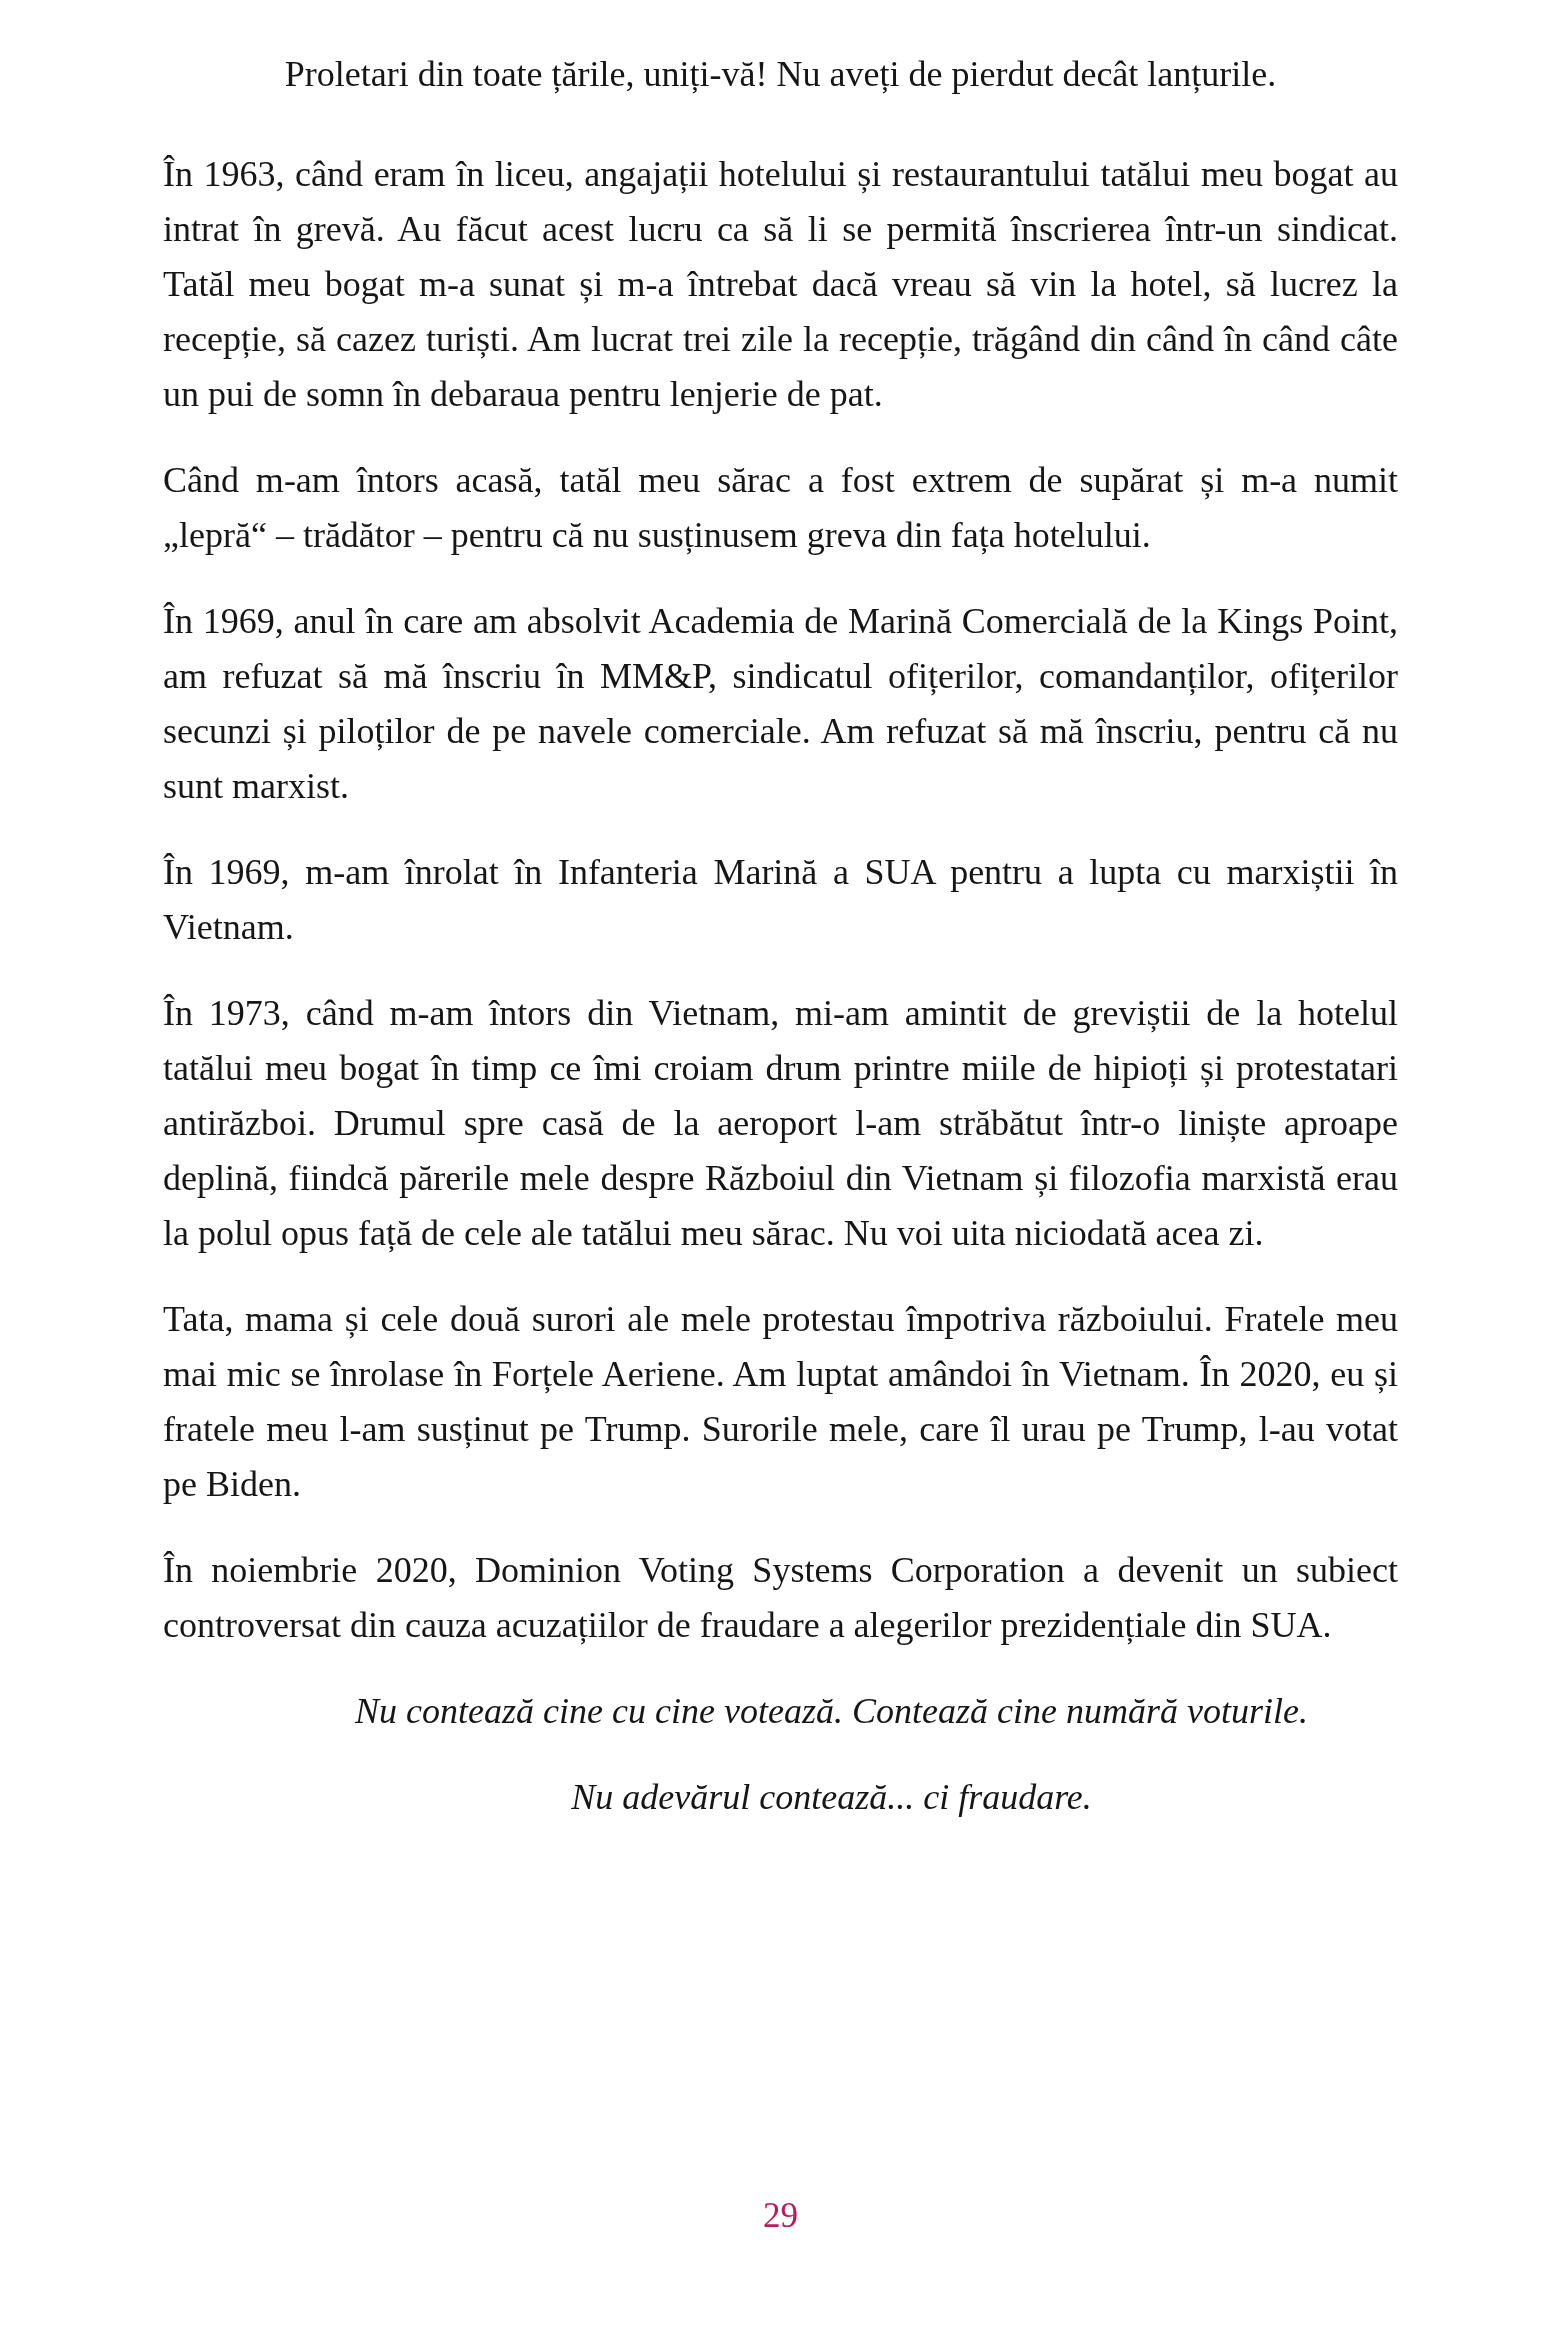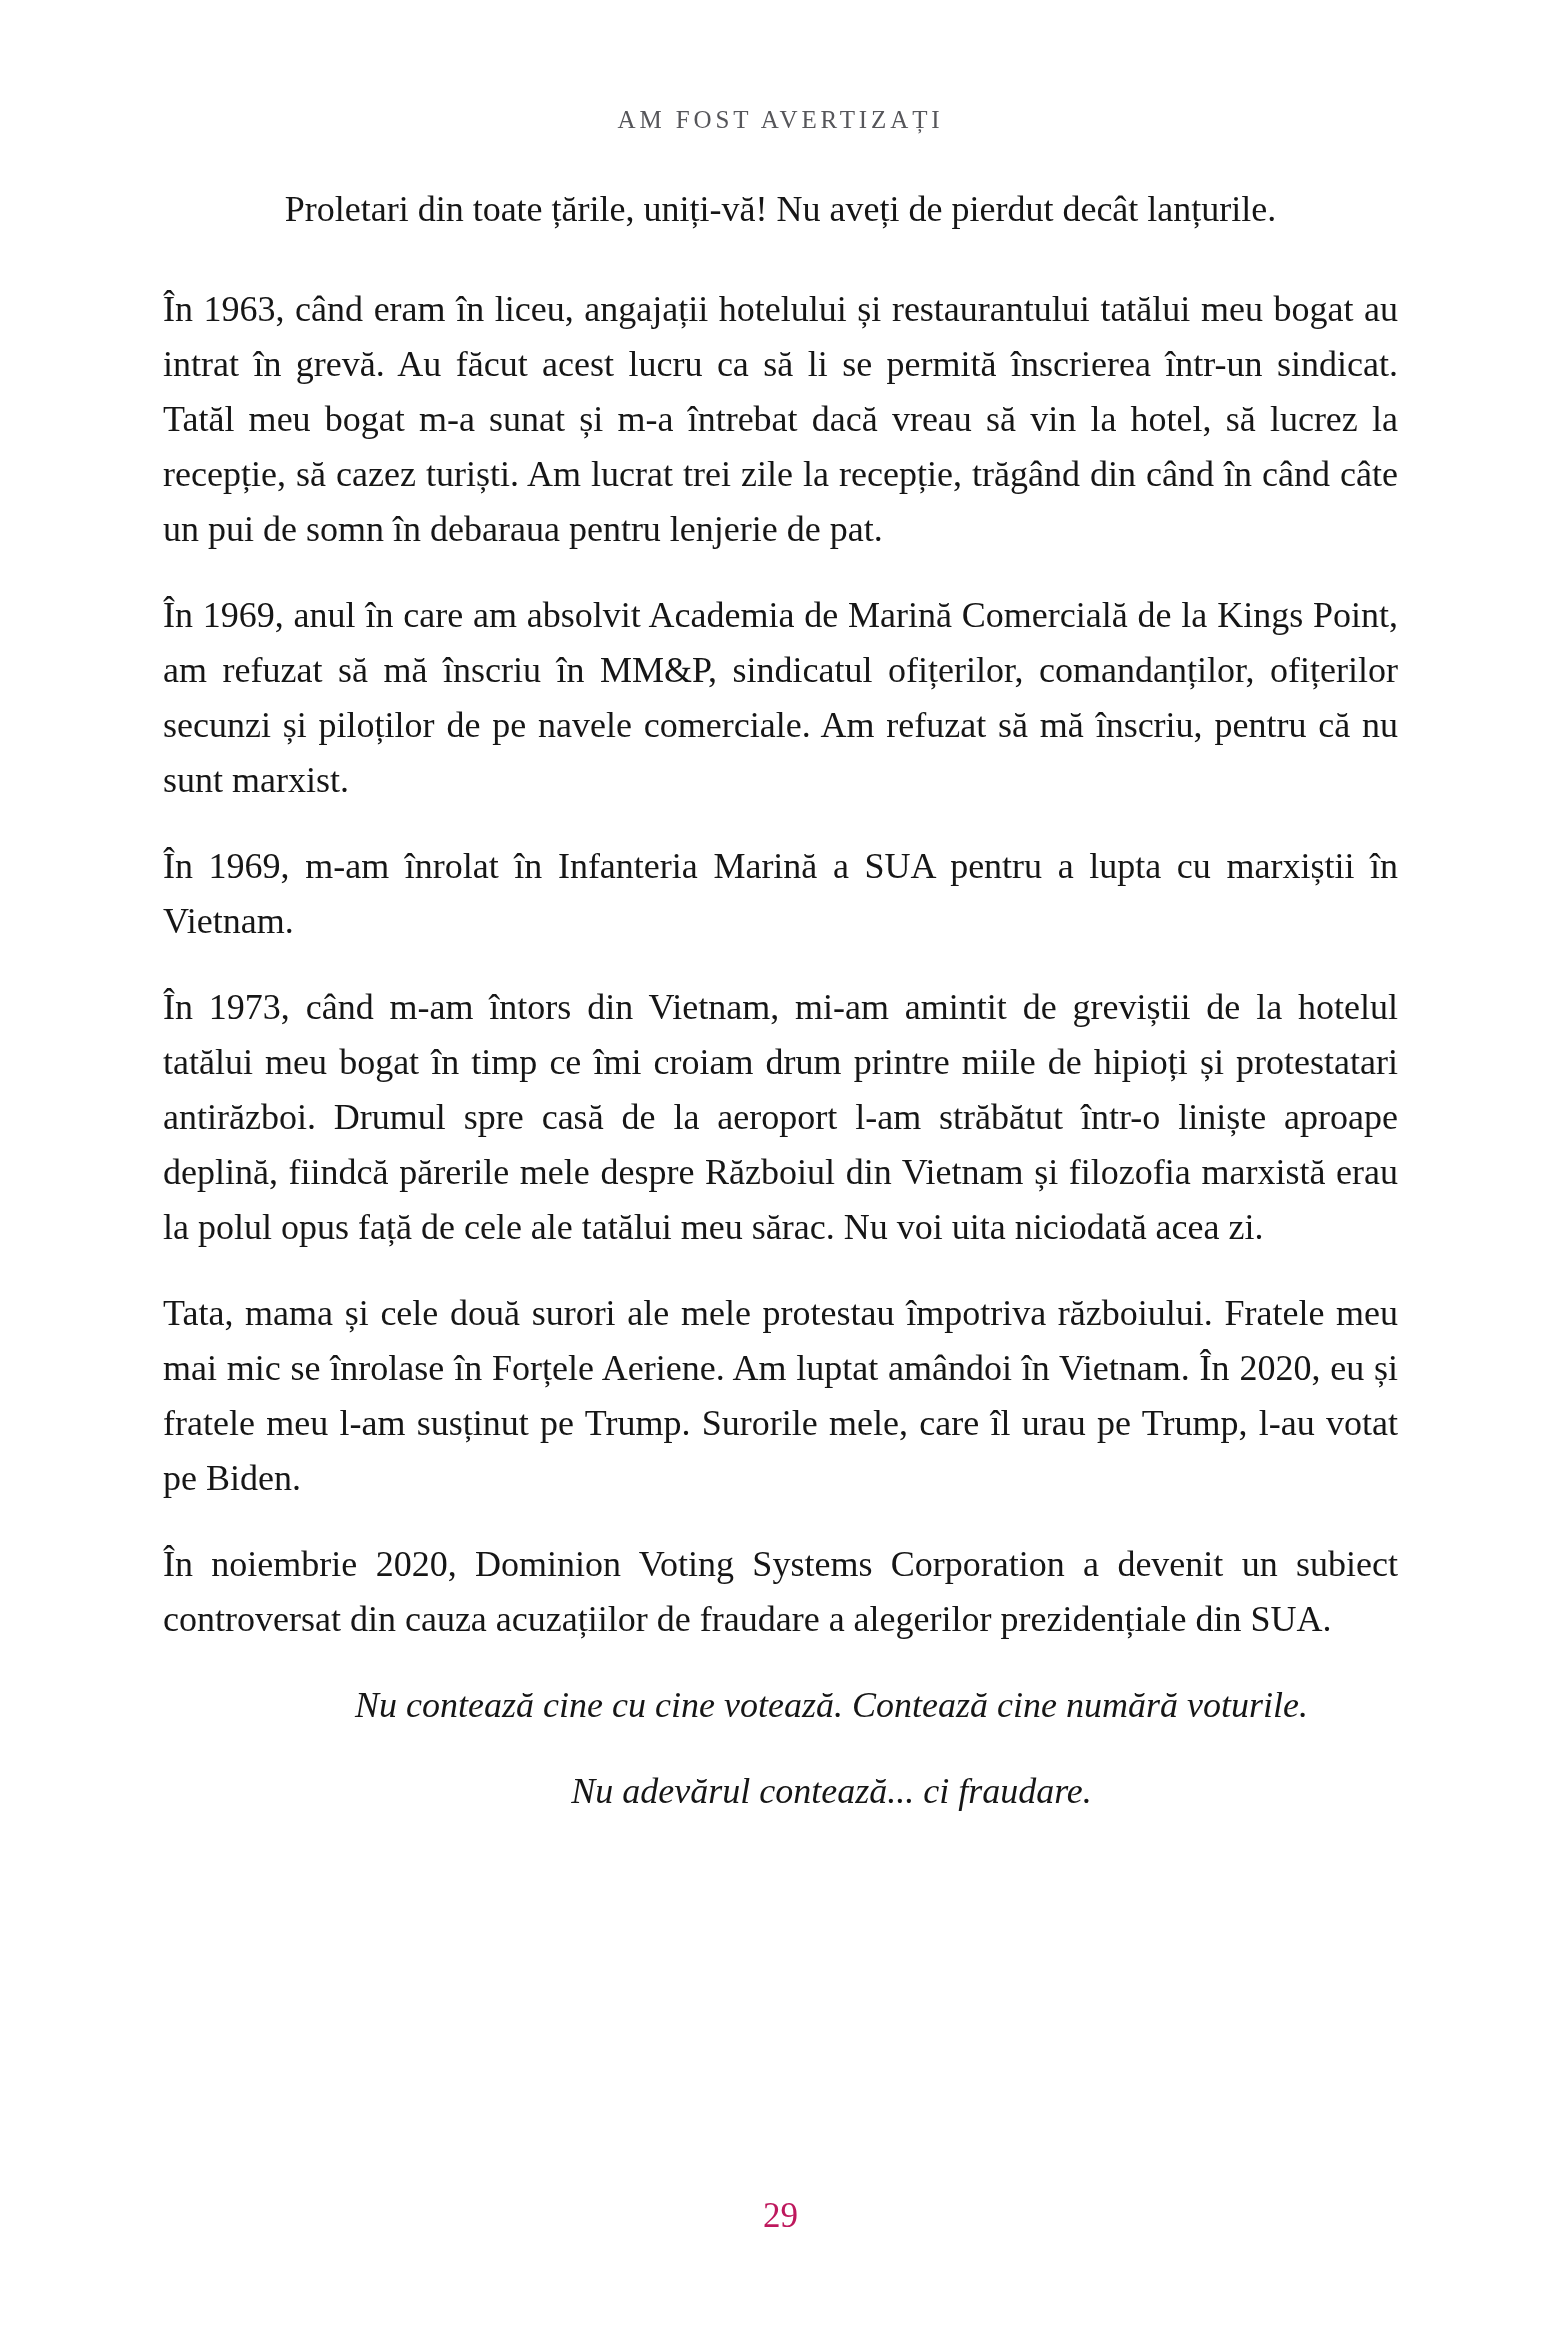--- a/index.html
+++ b/index.html
@@ -58,28 +58,28 @@
     text-align: center;
     font-size: 35px;
     color: #be185d;
   }
 </style>
 </head>
 <body>
 
 <div class="page">
 
-  <header class="running-head">AM FOST AVERTIZAȚI</header>
 
   <main class="text-column">
 
     <p class="epigraph">Proletari din toate țările, uniți-vă! Nu aveți de pierdut decât lanțurile.</p>
 
     <p class="body-para">În 1963, când eram în liceu, angajații hotelului și restaurantului tatălui meu bogat au intrat în grevă. Au făcut acest lucru ca să li se permită înscrierea într-un sindicat. Tatăl meu bogat m-a sunat și m-a întrebat dacă vreau să vin la hotel, să lucrez la recepție, să cazez turiști. Am lucrat trei zile la recepție, trăgând din când în când câte un pui de somn în debaraua pentru lenjerie de pat.</p>
 
+    <p class="body-para">Când m-am întors acasă, tatăl meu sărac a fost extrem de supărat și m-a numit „lepră“ – trădător – pentru că nu susținusem greva din fața hotelului.</p>
 
     <p class="body-para">În 1969, anul în care am absolvit Academia de Marină Comercială de la Kings Point, am refuzat să mă înscriu în MM&amp;P, sindicatul ofițerilor, comandanților, ofițerilor secunzi și piloților de pe navele comerciale. Am refuzat să mă înscriu, pentru că nu sunt marxist.</p>
 
     <p class="body-para">În 1969, m-am înrolat în Infanteria Marină a SUA pentru a lupta cu marxiștii în Vietnam.</p>
 
     <p class="body-para">În 1973, când m-am întors din Vietnam, mi-am amintit de greviștii de la hotelul tatălui meu bogat în timp ce îmi croiam drum printre miile de hipioți și protestatari antirăzboi. Drumul spre casă de la aeroport l-am străbătut într-o liniște aproape deplină, fiindcă părerile mele despre Războiul din Vietnam și filozofia marxistă erau la polul opus față de cele ale tatălui meu sărac. Nu voi uita niciodată acea zi.</p>
 
     <p class="body-para">Tata, mama și cele două surori ale mele protestau împotriva războiului. Fratele meu mai mic se înrolase în Forțele Aeriene. Am luptat amândoi în Vietnam. În 2020, eu și fratele meu l-am susținut pe Trump. Surorile mele, care îl urau pe Trump, l-au votat pe Biden.</p>
 
     <p class="body-para">În noiembrie 2020, Dominion Voting Systems Corporation a devenit un subiect controversat din cauza acuzațiilor de fraudare a alegerilor prezidențiale din SUA.</p>

